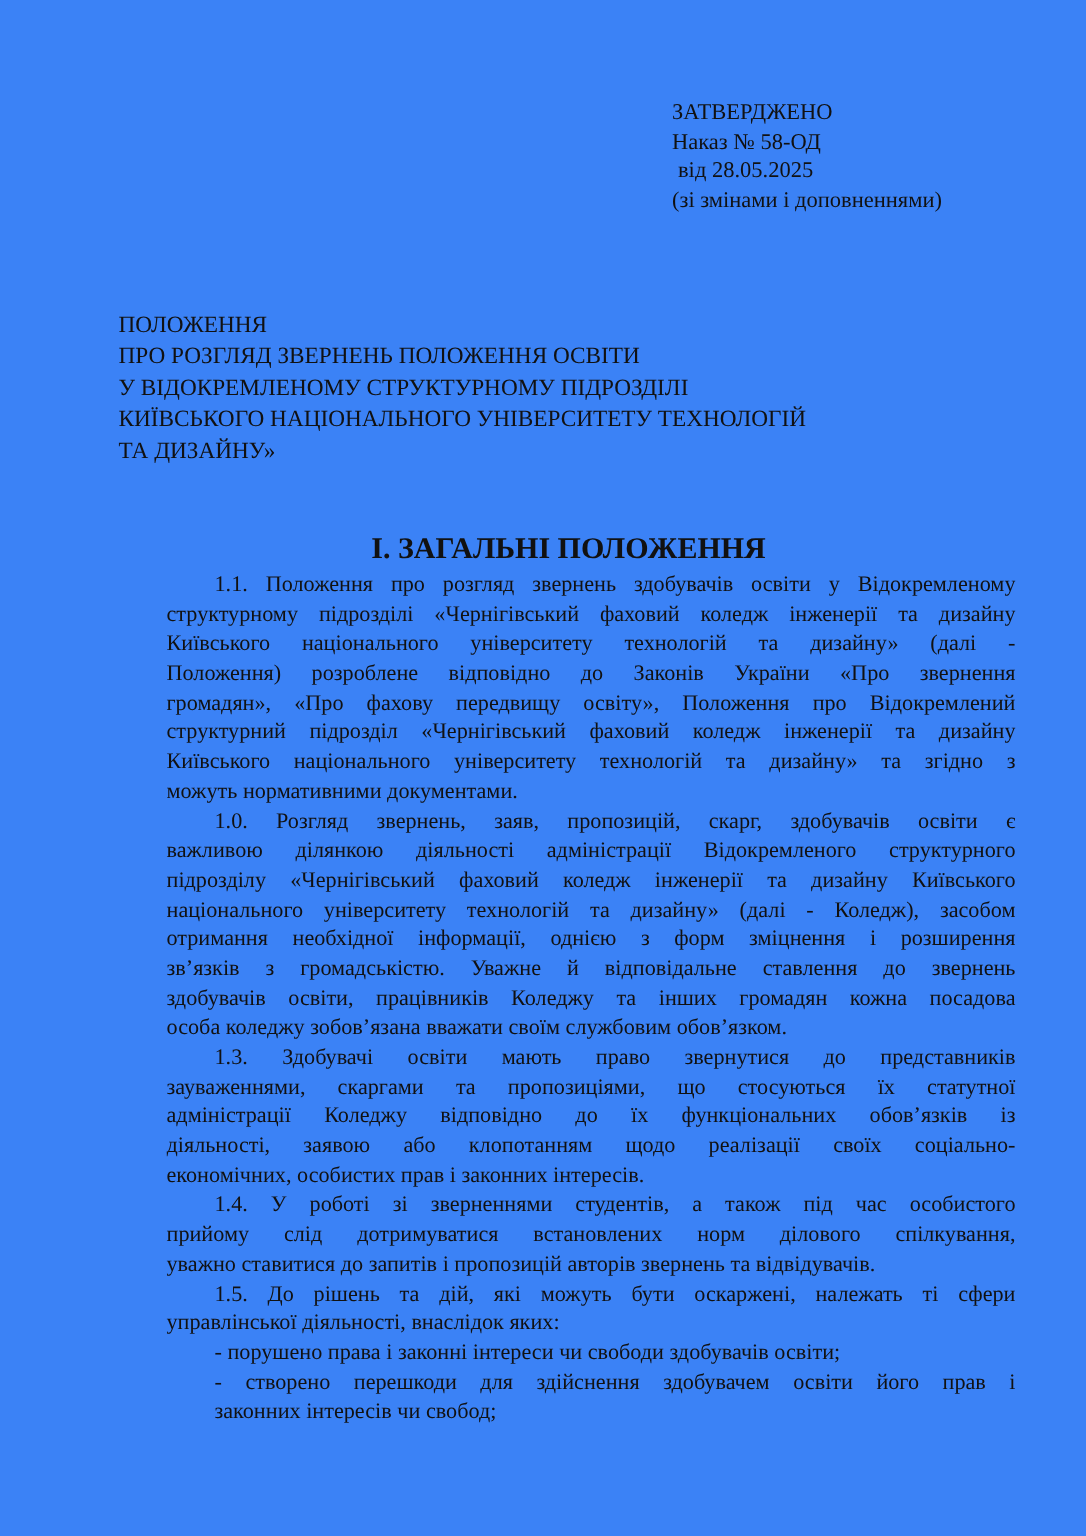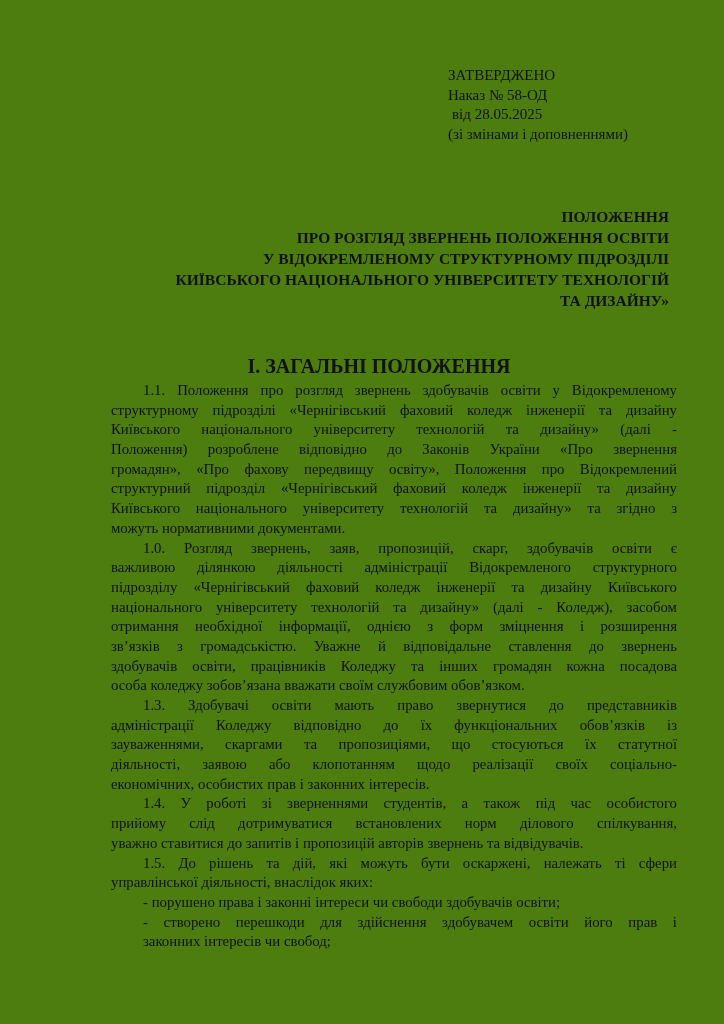--- a/index.html
+++ b/index.html
@@ -4,41 +4,41 @@
 <style>
   html, body {
     margin: 0;
     padding: 0;
     background: #ffffff;
   }
   .page {
     position: relative;
     width: 724px;
     height: 1024px;
-    background: #4d7c0f;
+    background: #3b82f6;
     overflow: hidden;
     font-family: "Liberation Serif", "DejaVu Serif", serif;
     color: #111111;
   }
   .approved {
     position: absolute;
     left: 448px;
     top: 66px;
     font-size: 15px;
     line-height: 19.7px;
     white-space: nowrap;
   }
   .approved .sp { padding-left: 4px; }
   .title {
     position: absolute;
     left: 79px;
     top: 206px;
     width: 590px;
-    text-align: right;
-    font-weight: bold;
+    text-align: left;
+    font-weight: normal;
     font-size: 15.5px;
     line-height: 21px;
   }
   .heading {
     position: absolute;
     left: 96px;
     top: 356px;
     width: 566px;
     text-align: center;
     font-weight: bold;
@@ -93,22 +93,22 @@
       <div class="bline">можуть нормативними документами.</div>
       <div class="bline just fi">1.0. Розгляд звернень, заяв, пропозицій, скарг, здобувачів освіти є</div>
       <div class="bline just">важливою ділянкою діяльності адміністрації Відокремленого структурного</div>
       <div class="bline just">підрозділу «Чернігівський фаховий коледж інженерії та дизайну Київського</div>
       <div class="bline just">національного університету технологій та дизайну» (далі - Коледж), засобом</div>
       <div class="bline just">отримання необхідної інформації, однією з форм зміцнення і розширення</div>
       <div class="bline just">зв’язків з громадськістю. Уважне й відповідальне ставлення до звернень</div>
       <div class="bline just">здобувачів освіти, працівників Коледжу та інших громадян кожна посадова</div>
       <div class="bline">особа коледжу зобов’язана вважати своїм службовим обов’язком.</div>
       <div class="bline just fi">1.3. Здобувачі освіти мають право звернутися до представників</div>
+      <div class="bline just">зауваженнями, скаргами та пропозиціями, що стосуються їх статутної</div>
       <div class="bline just">адміністрації Коледжу відповідно до їх функціональних обов’язків із</div>
-      <div class="bline just">зауваженнями, скаргами та пропозиціями, що стосуються їх статутної</div>
       <div class="bline just">діяльності, заявою або клопотанням щодо реалізації своїх соціально-</div>
       <div class="bline">економічних, особистих прав і законних інтересів.</div>
       <div class="bline just fi">1.4. У роботі зі зверненнями студентів, а також під час особистого</div>
       <div class="bline just">прийому слід дотримуватися встановлених норм ділового спілкування,</div>
       <div class="bline">уважно ставитися до запитів і пропозицій авторів звернень та відвідувачів.</div>
       <div class="bline just fi">1.5. До рішень та дій, які можуть бути оскаржені, належать ті сфери</div>
       <div class="bline">управлінської діяльності, внаслідок яких:</div>
       <div class="bline fi">- порушено права і законні інтереси чи свободи здобувачів освіти;</div>
       <div class="bline just fi">- створено перешкоди для здійснення здобувачем освіти його прав і</div>
       <div class="bline fi">законних інтересів чи свобод;</div>

